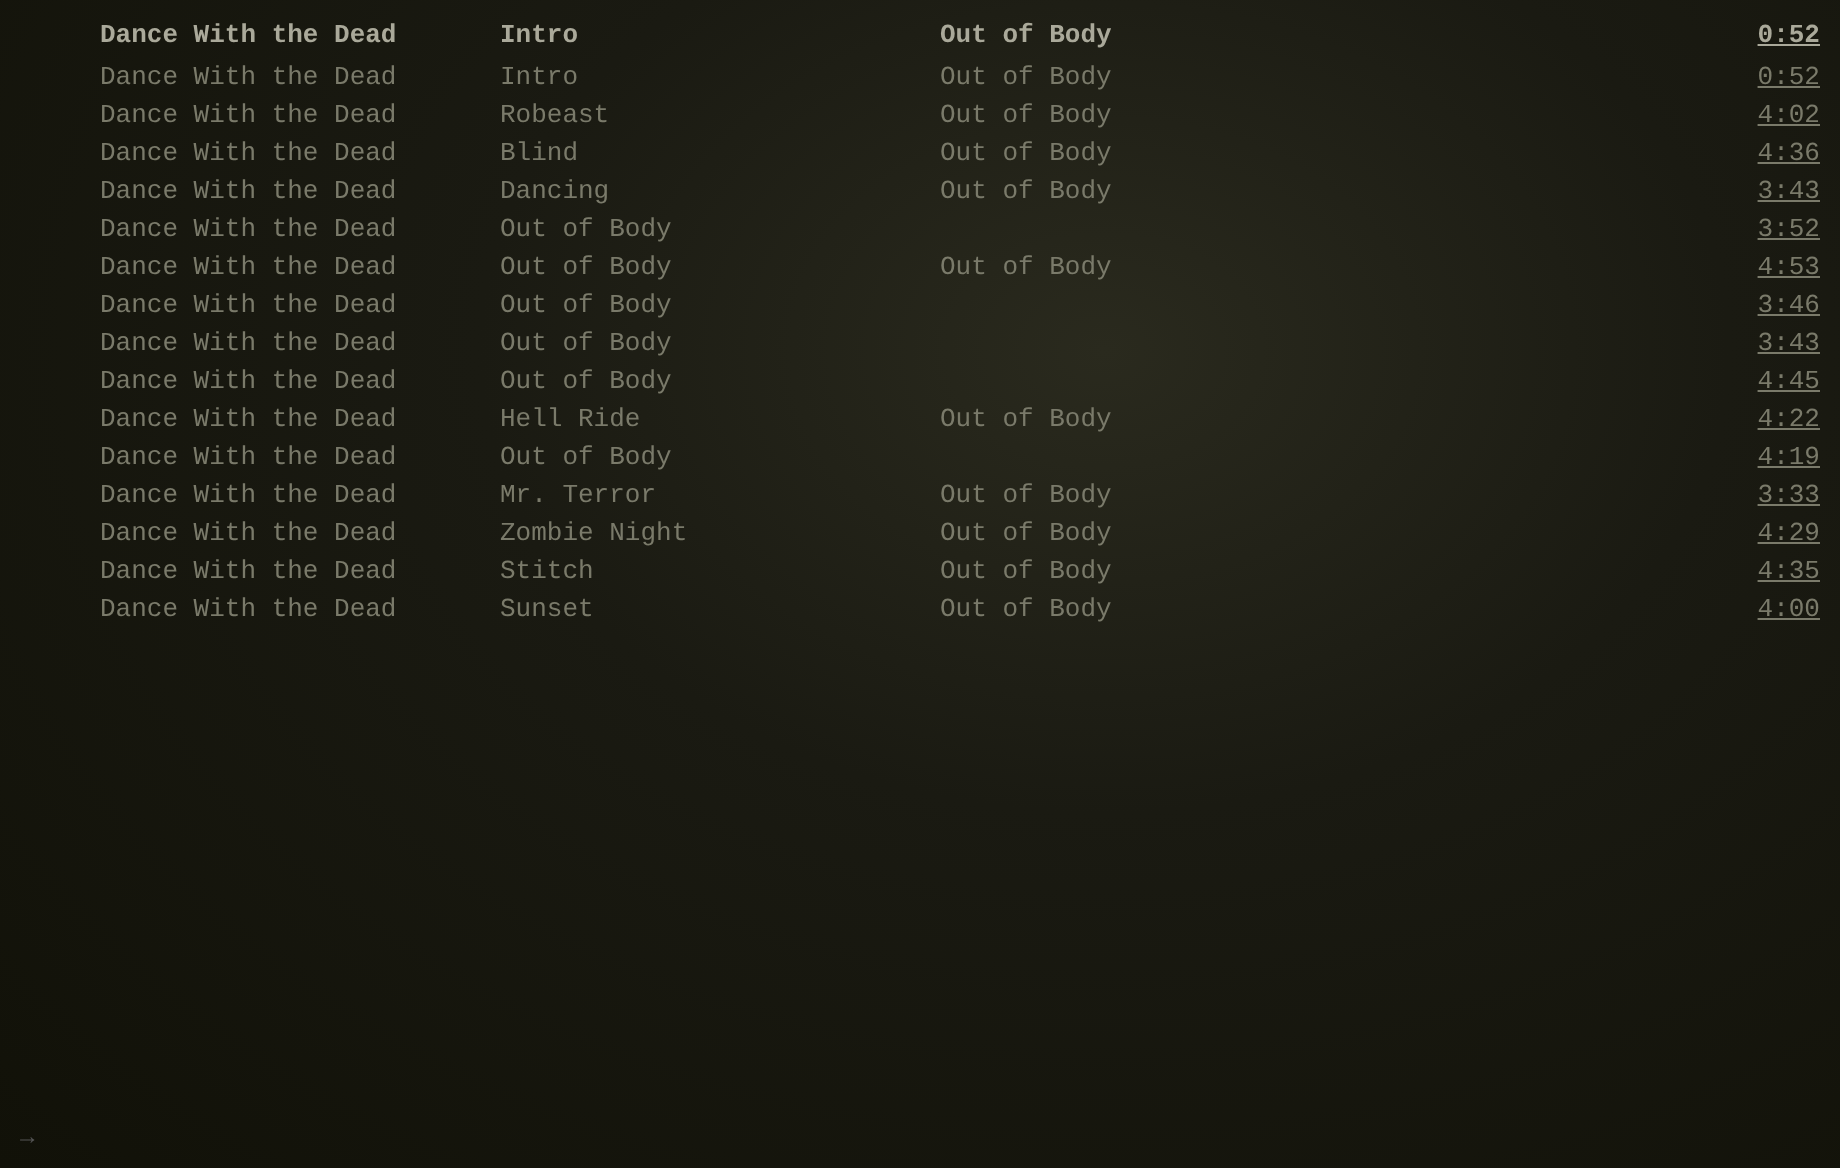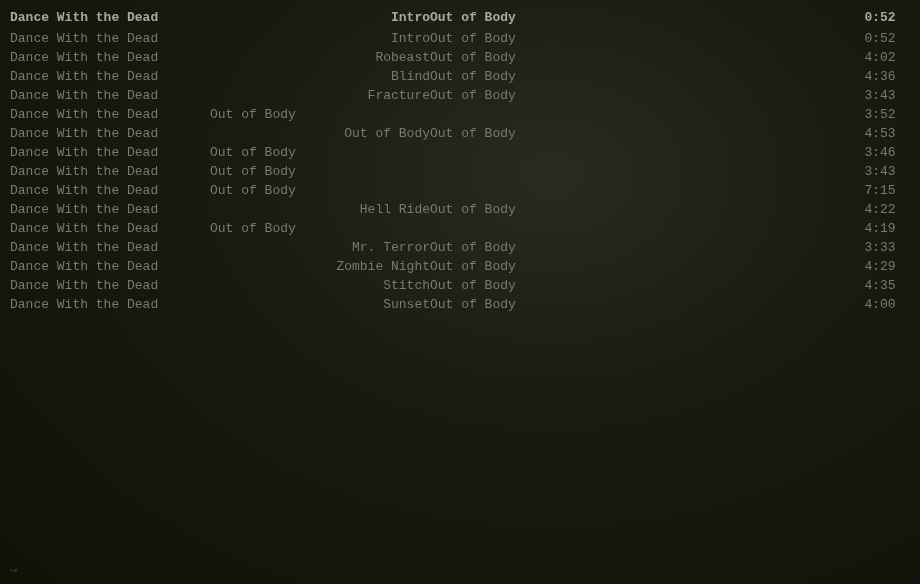--- a/index.html
+++ b/index.html
@@ -24,20 +24,21 @@
       padding: 8px 0;
       width: 100%;
     }
 
     .track-row {
       display: flex;
       align-items: center;
       padding: 2px 10px;
       height: 19px;
       cursor: pointer;
+      margin-left: 40px;
     }
 
     .track-row.header {
       color: #aaa99a;
       font-weight: bold;
       margin-bottom: 2px;
     }
 
     .col-artist {
       width: 200px;
@@ -46,34 +47,34 @@
       overflow: hidden;
       text-overflow: ellipsis;
     }
 
     .col-title {
       width: 220px;
       flex-shrink: 0;
       white-space: nowrap;
       overflow: hidden;
       text-overflow: ellipsis;
-      text-align: right;
     }
 
     .col-album {
       flex: 1;
       white-space: nowrap;
       overflow: hidden;
       text-overflow: ellipsis;
     }
 
     .col-duration {
       width: 60px;
-      text-align: center;
+      text-align: right;
       flex-shrink: 0;
+      text-decoration: underline;
     }
 
     .footer {
       position: absolute;
       bottom: 8px;
       left: 10px;
       color: #555;
       font-size: 12px;
     }
 
@@ -105,21 +106,21 @@
       <span class="col-duration">4:02</span>
     </div>
     <div class="track-row">
       <span class="col-artist">Dance With the Dead</span>
       <span class="col-title">Blind</span>
       <span class="col-album">Out of Body</span>
       <span class="col-duration">4:36</span>
     </div>
     <div class="track-row">
       <span class="col-artist">Dance With the Dead</span>
-      <span class="col-title">Fracture</span>
+      <span class="col-title">Dancing</span>
       <span class="col-album">Out of Body</span>
       <span class="col-duration">3:43</span>
     </div>
     <div class="track-row">
       <span class="col-artist">Dance With the Dead</span>
       <span class="col-album">Out of Body</span>
       <span class="col-duration">3:52</span>
     </div>
     <div class="track-row">
       <span class="col-artist">Dance With the Dead</span>
@@ -133,21 +134,21 @@
       <span class="col-duration">3:46</span>
     </div>
     <div class="track-row">
       <span class="col-artist">Dance With the Dead</span>
       <span class="col-album">Out of Body</span>
       <span class="col-duration">3:43</span>
     </div>
     <div class="track-row">
       <span class="col-artist">Dance With the Dead</span>
       <span class="col-album">Out of Body</span>
-      <span class="col-duration">7:15</span>
+      <span class="col-duration">4:45</span>
     </div>
     <div class="track-row">
       <span class="col-artist">Dance With the Dead</span>
       <span class="col-title">Hell Ride</span>
       <span class="col-album">Out of Body</span>
       <span class="col-duration">4:22</span>
     </div>
     <div class="track-row">
       <span class="col-artist">Dance With the Dead</span>
       <span class="col-album">Out of Body</span>

